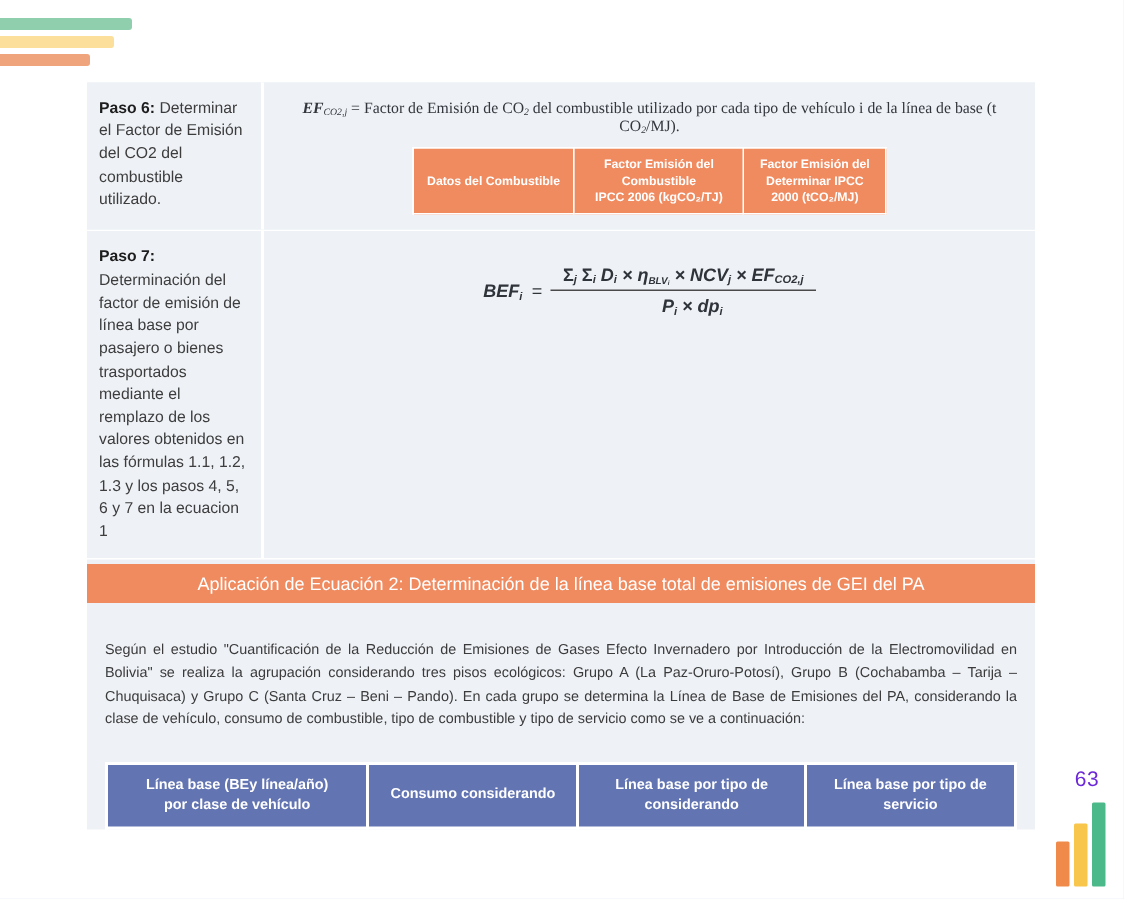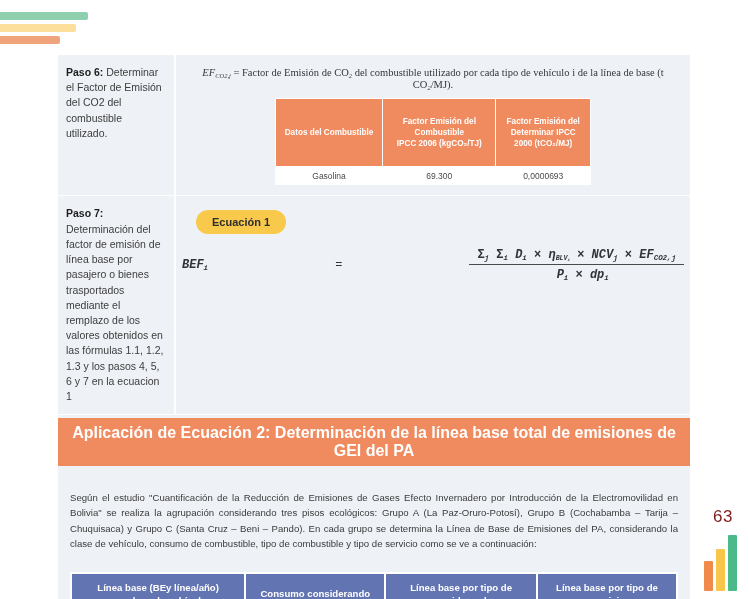--- a/index.html
+++ b/index.html
@@ -40,22 +40,22 @@
   }
   #deco-bottom-right .vbar {
     width: 9px;
     border-radius: 1px;
   }
 
   #page-number {
     position: absolute;
     right: 16px;
     bottom: 72px;
-    font-size: 17px;
-    color: #7f1d1d;
+    font-size: 14px;
+    color: #6d28d9;
     letter-spacing: .5px;
     text-align: center;
   }
 
   
   #content-panel {
     position: absolute;
     left: 58px;
     top: 55px;
     width: 632px;
@@ -89,32 +89,31 @@
   }
 
   
   .formula-line {
     text-align: center;
     font-family: "Liberation Serif", serif;
     font-size: 10.5px;
     color: #33373d;
     margin: 4px 0 8px 0;
   }
-  .ital { font-style: italic; font-weight: normal; font-family: "Liberation Serif", serif; }
+  .ital { font-style: italic; font-weight: bold; font-family: "Liberation Serif", serif; }
   sub { font-size: 0.62em; vertical-align: -0.25em; font-style: italic; }
 
   .eq-wrap {
     display: flex;
-    justify-content: space-between;
+    justify-content: center;
     align-items: center;
-    font-family: Liberation Mono, monospace;
+    font-family: Liberation Sans, sans-serif;
     font-size: 12px;
     color: #2f343a;
     padding: 14px 0 10px 0;
-    gap: 43px;
   }
   .eq-lhs { font-style: italic; font-weight: bold; margin-right: 6px; }
   .frac {
     display: inline-flex;
     flex-direction: column;
     align-items: center;
     vertical-align: middle;
   }
   .frac .num {
     padding: 0 8px 2px 8px;
@@ -138,21 +137,21 @@
     width: 316px;
     margin: 2px auto 0 auto;
     background: #ffffff;
   }
   .fuel-table th {
     background: #f08a5f;
     color: #ffffff;
     font-size: 8.2px;
     font-weight: bold;
     line-height: 1.35;
-    padding: 17px 4px;
+    padding: 5px 4px;
     text-align: center;
     border: 1px solid #ffffff;
     vertical-align: middle;
   }
   .fuel-table td {
     font-size: 8.5px;
     color: #4a4a4a;
     padding: 4px 4px;
     text-align: center;
     background: #ffffff;
@@ -169,22 +168,22 @@
     font-weight: bold;
     padding: 6px 16px;
     border-radius: 14px;
     margin: 6px 0 0 14px;
   }
 
   
   #section-banner {
     background: #f08a5f;
     color: #ffffff;
-    font-size: 16px;
-    font-weight: bold;
+    font-size: 12px;
+    font-weight: normal;
     text-align: center;
     padding: 6px 4px;
     margin-top: 3px;
   }
 
   
   #intro-paragraph {
     font-size: 9.6px;
     line-height: 1.62;
     color: #3b3b3b;
@@ -250,38 +249,32 @@
               <div>IPCC 2006 (kgCO₂/TJ)</div>
             </th>
             <th style="width:30%;">
               <div>Factor Emisión del</div>
               <div>Determinar IPCC</div>
               <div>2000 (tCO₂/MJ)</div>
             </th>
           </tr>
         </thead>
         <tbody>
-          <tr>
-            <td>Gasolina</td>
-            <td>69.300</td>
-            <td>0,0000693</td>
-          </tr>
         </tbody>
       </table>
 
     </div>
   </div>
 
   <div class="step-row">
     <div class="step-label">
       <b>Paso 7:</b><span> Determinación del factor de emisión de línea base por pasajero o bienes trasportados mediante el remplazo de los valores obtenidos en las fórmulas 1.1, 1.2, 1.3 y los pasos 4, 5, 6 y 7 en la ecuacion 1</span>
     </div>
     <div class="step-body">
 
-      <div class="eq-badge">Ecuación 1</div>
 
       <div class="eq-wrap">
         <span class="eq-lhs">
           <span>BEF</span><sub>i</sub>
         </span>
         <span style="margin-right:6px;font-style:italic;">=</span>
         <span class="frac">
           <span class="num">
             <span class="sigma">Σ</span><sub>j</sub> <span class="sigma">Σ</span><sub>i</sub> D<sub>i</sub> × η<sub style="font-size:.55em;">BLV<sub>i</sub></sub> × NCV<sub>j</sub> × EF<sub>CO2,j</sub>
           </span>

